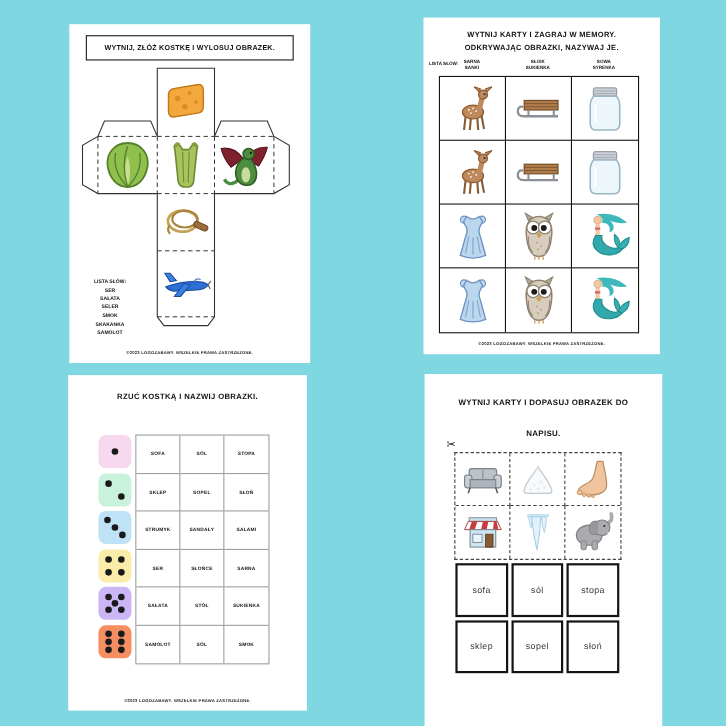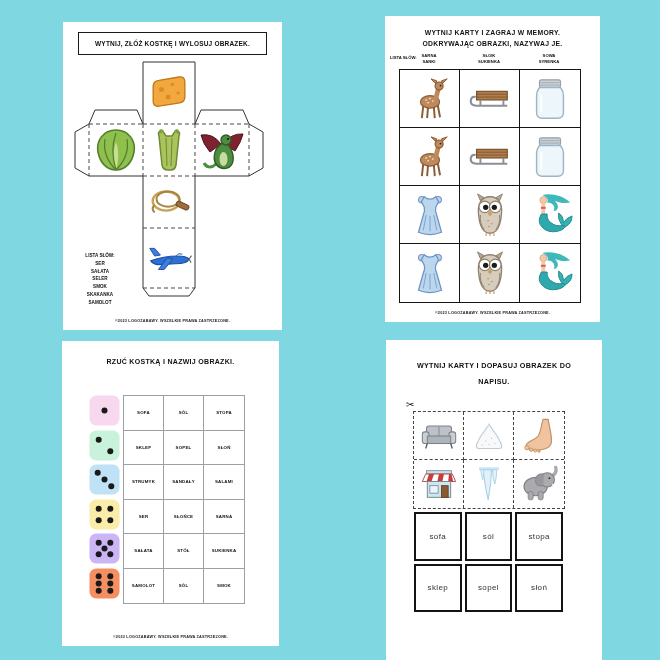--- a/index.html
+++ b/index.html
@@ -47,21 +47,21 @@
   .wgrid{position:absolute;left:61px;top:54px;width:120px;height:207px;border:1px solid #9aa0a4;
          display:grid;grid-template-columns:repeat(3,1fr);grid-template-rows:repeat(6,1fr);}
   .wcell{border-right:1px solid #9aa0a4;border-bottom:1px solid #9aa0a4;display:flex;
          align-items:center;justify-content:center;font-size:4.4px;font-weight:bold;
          letter-spacing:.2px;text-align:center;}
   .wcell:nth-child(3n){border-right:none;}
   .wcell:nth-child(n+16){border-bottom:none;}
 
   
   .p4 .t1{top:21px;font-size:7.2px;}
-  .p4 .t2{top:37px;font-size:7.2px;text-align:center;}
+  .p4 .t2{top:49px;font-size:7.2px;text-align:center;}
   .scissors{position:absolute;left:20px;top:60px;font-size:10px;line-height:1;}
   .igrid{position:absolute;left:27px;top:71px;width:150px;height:96px;border:1px dashed #444;
          display:grid;grid-template-columns:repeat(3,1fr);grid-template-rows:repeat(2,1fr);}
   .icell{border-right:1px dashed #444;border-bottom:1px dashed #444;display:flex;
          align-items:center;justify-content:center;}
   .icell:nth-child(3n){border-right:none;}
   .icell:nth-child(n+4){border-bottom:none;}
   .icell svg{width:40px;height:40px;}
   .cgrid{position:absolute;left:28px;top:172px;width:149px;height:100px;display:grid;
          grid-template-columns:repeat(3,1fr);grid-template-rows:repeat(2,1fr);gap:3px;}

